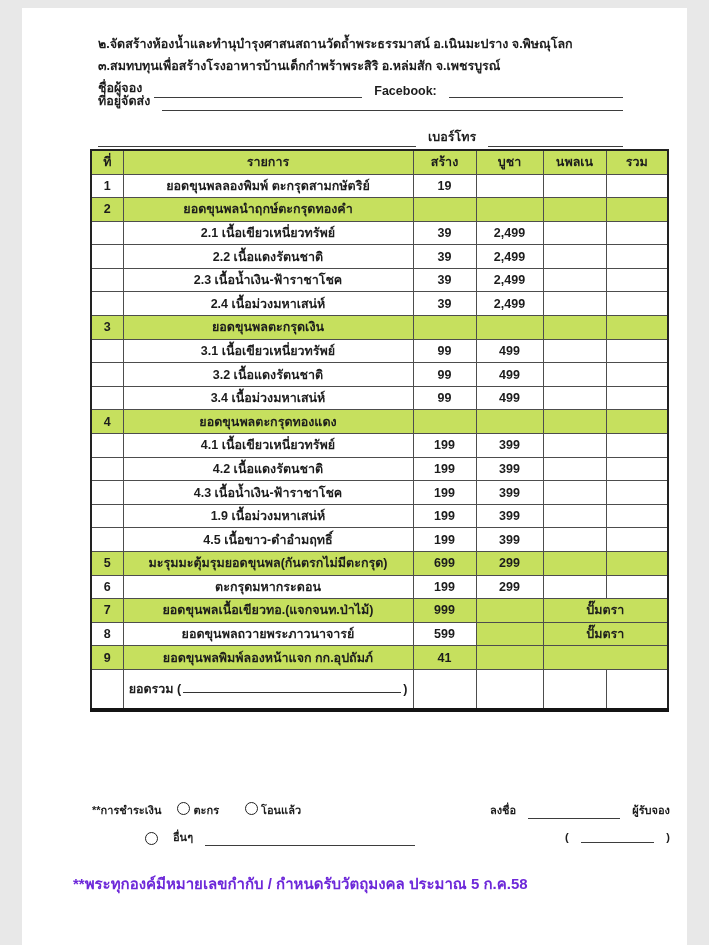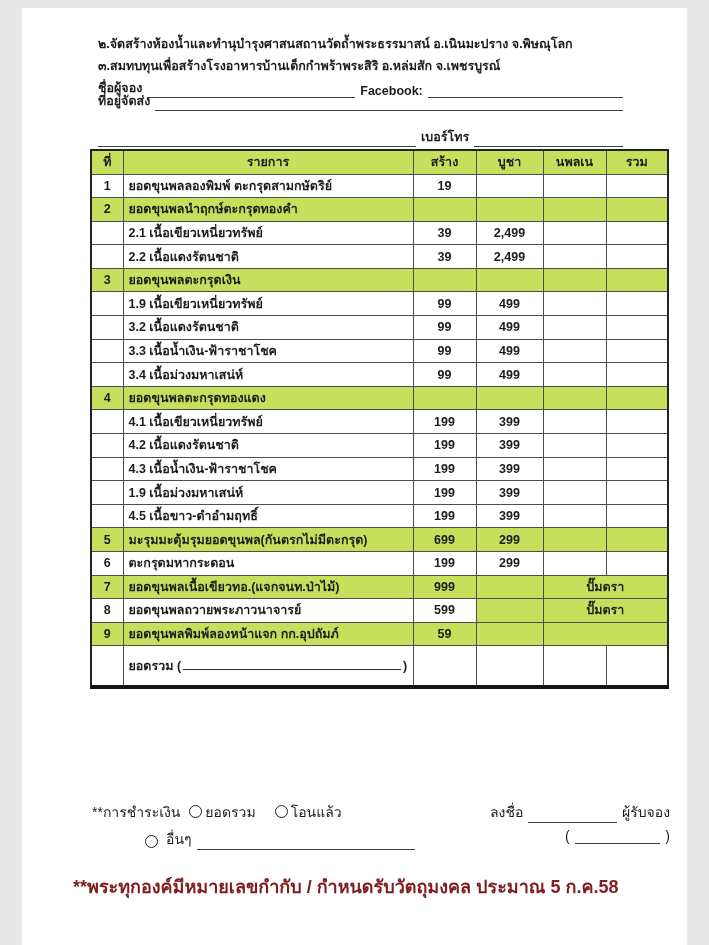--- a/index.html
+++ b/index.html
@@ -1,42 +1,42 @@
 <!DOCTYPE html>
 <html><head>
 <meta charset="utf-8">
 <style>
   html,body{margin:0;padding:0;background:#e8e8e8;}
   .page{position:relative;width:665px;height:945px;background:#ffffff;margin:8px auto;
         font-family:"Liberation Sans",sans-serif;color:#1c1c1c;overflow:hidden;}
   .hline{position:absolute;left:76px;width:575px;font-size:12.5px;font-weight:bold;white-space:nowrap;}
-  .frow{position:absolute;left:76px;right:64px;display:flex;align-items:flex-end;gap:5px;
+  .frow{position:absolute;left:76px;right:64px;display:flex;align-items:flex-end;gap:12px;
         font-size:12.5px;font-weight:bold;}
   .uline{display:inline-block;border-bottom:1.5px solid #3d3d3d;height:14px;}
   .grow{flex:1 1 auto;}
   
   #tbl{position:absolute;left:68px;top:141px;width:577px;border-collapse:collapse;table-layout:fixed;
        border:2px solid #222;border-bottom:4px solid #141414;}
   #tbl th,#tbl td{border:1px solid #4d4d4d;font-size:12.5px;font-weight:bold;padding:1px 5px;
        overflow:hidden;white-space:nowrap;vertical-align:middle;}
   #tbl thead tr{height:24px;}
   #tbl tbody tr{height:23.6px;}
   #tbl thead th{background:#c6e05e;text-align:center;}
   tr.green td{background:#c6e05e;}
   td.gc{background:#c6e05e;}
   .c-no,.c-num{text-align:center;}
-  .c-item{text-align:left;}
+  .c-item{text-align:center;}
   tr.total{height:41px !important;}
   tr.total td{vertical-align:bottom;padding-bottom:7px;}
   .tline{display:inline-block;width:218px;border-bottom:1.5px solid #333;height:11px;margin:0 2px;}
   
-  .b13{font-size:14px;font-weight:normal;}
+  .b13{font-size:11px;font-weight:bold;}
   .radio{display:inline-block;width:11px;height:11px;border:1.6px solid #222;border-radius:50%;
          margin-right:3px;vertical-align:-1px;background:#fff;}
-  .note{position:absolute;left:51px;top:864px;color:#7f1d1d;font-size:18px;font-weight:bold;white-space:nowrap;}
+  .note{position:absolute;left:51px;top:864px;color:#6d28d9;font-size:15px;font-weight:bold;white-space:nowrap;}
 </style>
 </head>
 <body>
 
 <div class="page">
 
   <div class="hline" style="top:26px">๒.จัดสร้างห้องน้ำและทำนุบำรุงศาสนสถานวัดถ้ำพระธรรมาสน์ อ.เนินมะปราง จ.พิษณุโลก</div>
   <div class="hline" style="top:48px">๓.สมทบทุนเพื่อสร้างโรงอาหารบ้านเด็กกำพร้าพระสิริ อ.หล่มสัก จ.เพชรบูรณ์</div>
 
   <div class="frow" style="top:70px;height:20px">
@@ -100,47 +100,55 @@
           <td class="c-num"></td>
         </tr>
         <tr>
           <td class="c-no"></td>
           <td class="c-item">2.2 เนื้อแดงรัตนชาติ</td>
           <td class="c-num">39</td>
           <td class="c-num">2,499</td>
           <td class="c-num"></td>
           <td class="c-num"></td>
         </tr>
+        <tr>
+          <td class="c-no"></td>
+          <td class="c-item">2.3 เนื้อน้ำเงิน-ฟ้าราชาโชค</td>
+          <td class="c-num">39</td>
+          <td class="c-num">2,499</td>
+          <td class="c-num"></td>
+          <td class="c-num"></td>
+        </tr>
+        <tr>
+          <td class="c-no"></td>
+          <td class="c-item">2.4 เนื้อม่วงมหาเสน่ห์</td>
+          <td class="c-num">39</td>
+          <td class="c-num">2,499</td>
+          <td class="c-num"></td>
+          <td class="c-num"></td>
+        </tr>
         <tr class="green ">
           <td class="c-no">3</td>
           <td class="c-item">ยอดขุนพลตะกรุดเงิน</td>
           <td class="c-num"></td>
           <td class="c-num"></td>
           <td class="c-num"></td>
           <td class="c-num"></td>
         </tr>
         <tr>
           <td class="c-no"></td>
-          <td class="c-item">1.9 เนื้อเขียวเหนี่ยวทรัพย์</td>
+          <td class="c-item">3.1 เนื้อเขียวเหนี่ยวทรัพย์</td>
           <td class="c-num">99</td>
           <td class="c-num">499</td>
           <td class="c-num"></td>
           <td class="c-num"></td>
         </tr>
         <tr>
           <td class="c-no"></td>
           <td class="c-item">3.2 เนื้อแดงรัตนชาติ</td>
-          <td class="c-num">99</td>
-          <td class="c-num">499</td>
-          <td class="c-num"></td>
-          <td class="c-num"></td>
-        </tr>
-        <tr>
-          <td class="c-no"></td>
-          <td class="c-item">3.3 เนื้อน้ำเงิน-ฟ้าราชาโชค</td>
           <td class="c-num">99</td>
           <td class="c-num">499</td>
           <td class="c-num"></td>
           <td class="c-num"></td>
         </tr>
         <tr>
           <td class="c-no"></td>
           <td class="c-item">3.4 เนื้อม่วงมหาเสน่ห์</td>
           <td class="c-num">99</td>
           <td class="c-num">499</td>
@@ -221,39 +229,39 @@
         <tr>
           <td class="c-no">8</td>
           <td class="c-item">ยอดขุนพลถวายพระภาวนาจารย์</td>
           <td class="c-num">599</td>
           <td class="c-num gc"></td>
           <td class="c-num gc" colspan="2">ปั๊มตรา</td>
         </tr>
         <tr class="green ">
           <td class="c-no">9</td>
           <td class="c-item">ยอดขุนพลพิมพ์ลองหน้าแจก กก.อุปถัมภ์</td>
-          <td class="c-num">59</td>
+          <td class="c-num">41</td>
           <td class="c-num"></td>
           <td class="c-num gc" colspan="2"></td>
         </tr>
         <tr class="total">
           <td class="c-no"></td>
           <td class="c-item"><span>ยอดรวม (</span><span class="tline"></span><span>)</span></td>
           <td class="c-num"></td>
           <td class="c-num"></td>
           <td class="c-num"></td>
           <td class="c-num"></td>
         </tr>
       </tbody>
   </table>
 
   <div class="frow b13" style="top:793px;left:70px;right:auto;width:330px">
     <span>**การชำระเงิน</span>
     <span style="margin-left:4px">
-      <span class="radio"></span><span>ยอดรวม</span>
+      <span class="radio"></span><span>ตะกร</span>
     </span>
     <span style="margin-left:14px">
       <span class="radio"></span><span>โอนแล้ว</span>
     </span>
   </div>
   <div class="frow b13" style="top:820px;left:123px;right:auto;width:270px">
     <span>
       <span class="radio"></span>
     </span>
     <span>อื่นๆ</span>

